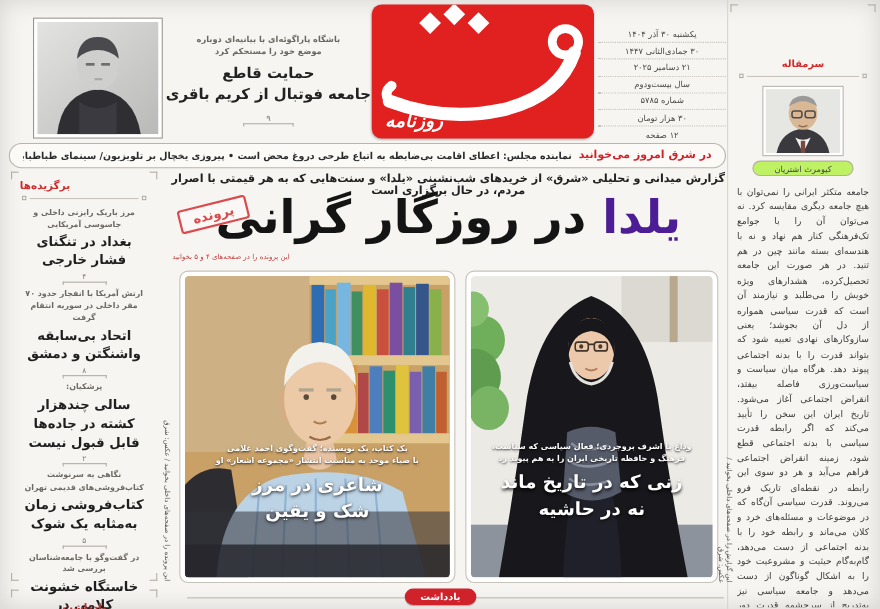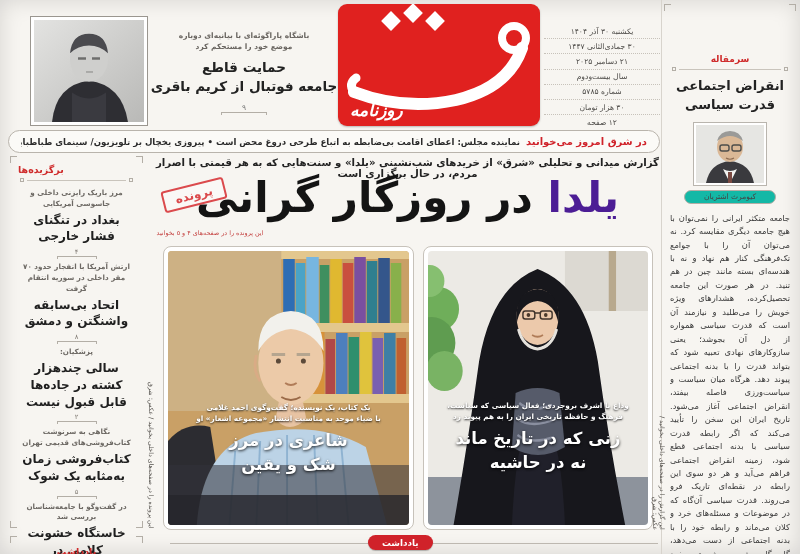--- a/index.html
+++ b/index.html
@@ -33,21 +33,21 @@
   
   .edcol{left:664px;top:4px;width:132px;height:550px;padding:10px 6px 0 6px;}
   .edlabel{color:#cf2b2b;font-size:9px;font-weight:bold;text-align:center;margin-top:40px;}
   .edrule{display:flex;align-items:center;gap:3px;margin:3px 2px 6px 2px;}
   .edrule .b{width:4px;height:4px;border:1px solid #b3aea6;}
   .edrule .l{flex:1;border-top:1px solid #c9c4bc;}
   .edtitle{font-size:13px;font-weight:bold;text-align:center;line-height:1.45;color:#222;}
   .edphoto{width:74px;height:64px;margin:7px auto 4px auto;background:#fff;border:1px solid #b9b5ae;padding:2px;}
   .edphoto svg{width:100%;height:100%;display:block;}
   .edname{width:92px;margin:0 auto;border:1px solid #b3aea6;border-radius:9px;font-size:7.5px;
-          text-align:center;padding:1.5px 0;color:#444;background:#14b8a6;}
+          text-align:center;padding:1.5px 0;color:#444;background:#bef264;}
   .edbody{margin-top:8px;font-size:8.3px;line-height:1.62;text-align:justify;color:#3a3a3a;
           height:384px;overflow:hidden;word-spacing:1px;}
   
   .strip{left:8px;top:130px;width:652px;height:23px;border:1px solid #b9b4ac;border-radius:12px;
          display:flex;align-items:center;padding:0 12px;gap:6px;background:#fbfaf7;}
   .strip .lab{color:#d0222a;font-weight:bold;font-size:10px;white-space:nowrap;}
   .strip .tx{font-size:8.6px;font-weight:bold;color:#2b2b2b;white-space:nowrap;overflow:hidden;}
   
   .kicker{left:150px;top:157px;width:515px;text-align:center;font-size:10.2px;font-weight:bold;color:#222;}
   .headline{left:150px;top:170px;width:515px;text-align:center;font-size:42px;font-weight:bold;
@@ -147,23 +147,20 @@
 
   <div class="abs edcol">
     <span class="ck tl"></span>
       <span class="ck tr"></span>
     <div class="edlabel">سرمقاله</div>
     <div class="edrule">
         <span class="b"></span>
         <span class="l"></span>
         <span class="b"></span>
       </div>
-    <div class="edtitle">
-      <span>انقراض اجتماعی</span><br><span>قدرت سیاسی</span>
-    </div>
     <div class="edphoto">
       <svg viewBox="0 0 68 58" preserveAspectRatio="none">
         <rect width="68" height="58" fill="#e6e6e3"></rect>
         <path d="M10,58 Q14,38 34,36 Q54,38 58,58 Z" fill="#3a3a3e"></path>
         <path d="M27,44 L34,58 L41,44 Q34,48 27,44 Z" fill="#f2f2f0"></path>
         <rect x="32" y="47" width="4" height="11" fill="#7a4a42"></rect>
         <ellipse cx="34" cy="22" rx="13" ry="15" fill="#dab896"></ellipse>
         <path d="M21,16 Q24,6 34,6 Q44,6 47,16 Q40,11 34,11 Q28,11 21,16 Z" fill="#9a9a98"></path>
         <rect x="24" y="20" width="9" height="6" rx="2" fill="none" stroke="#4c4c4a" stroke-width="1.4"></rect>
         <rect x="36" y="20" width="9" height="6" rx="2" fill="none" stroke="#4c4c4a" stroke-width="1.4"></rect>

